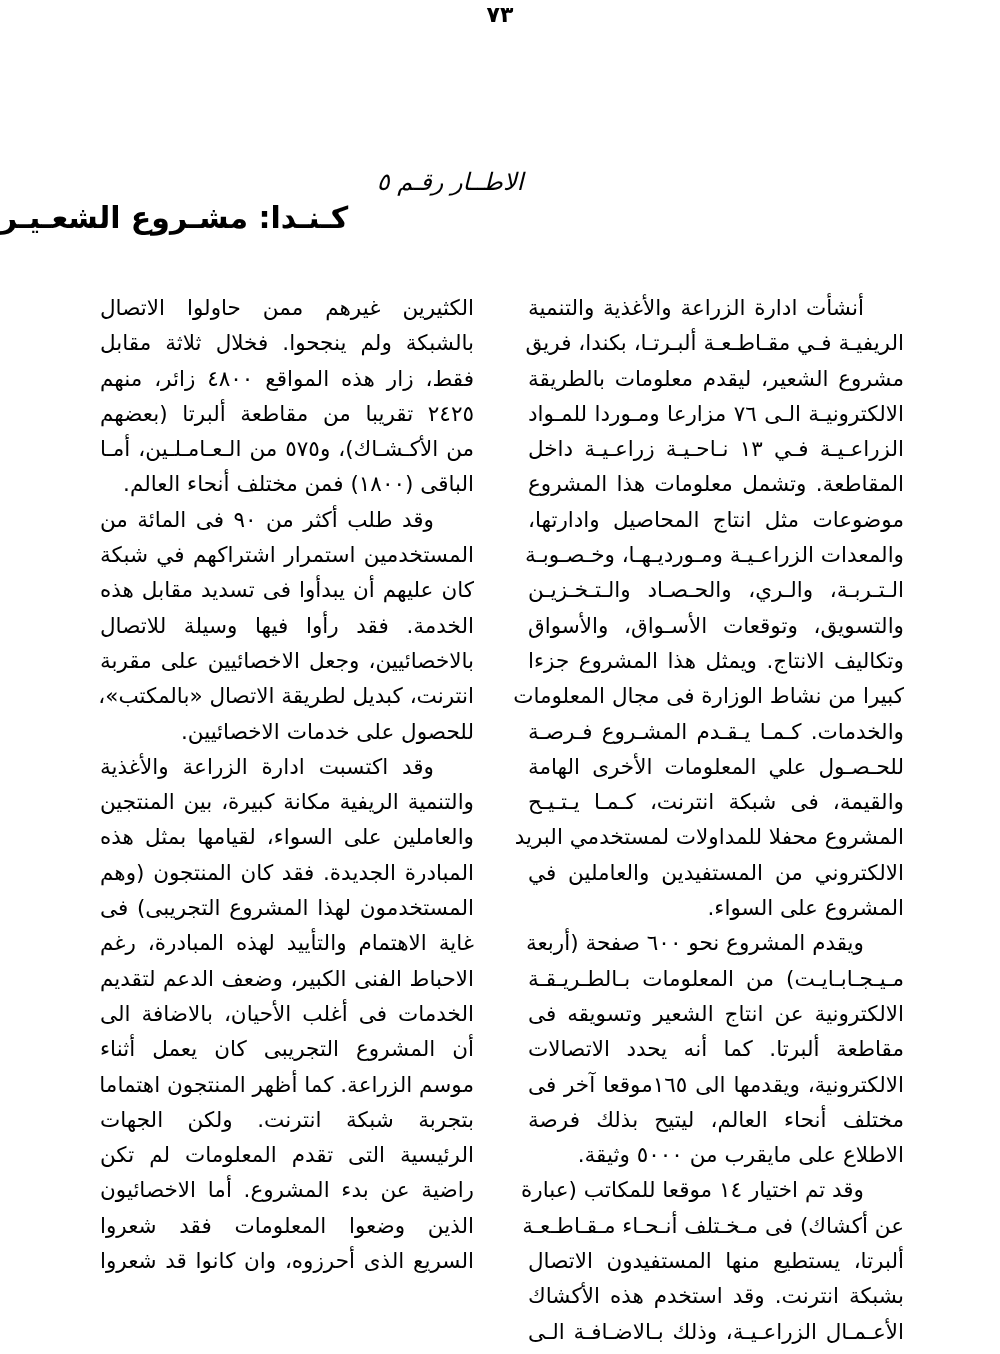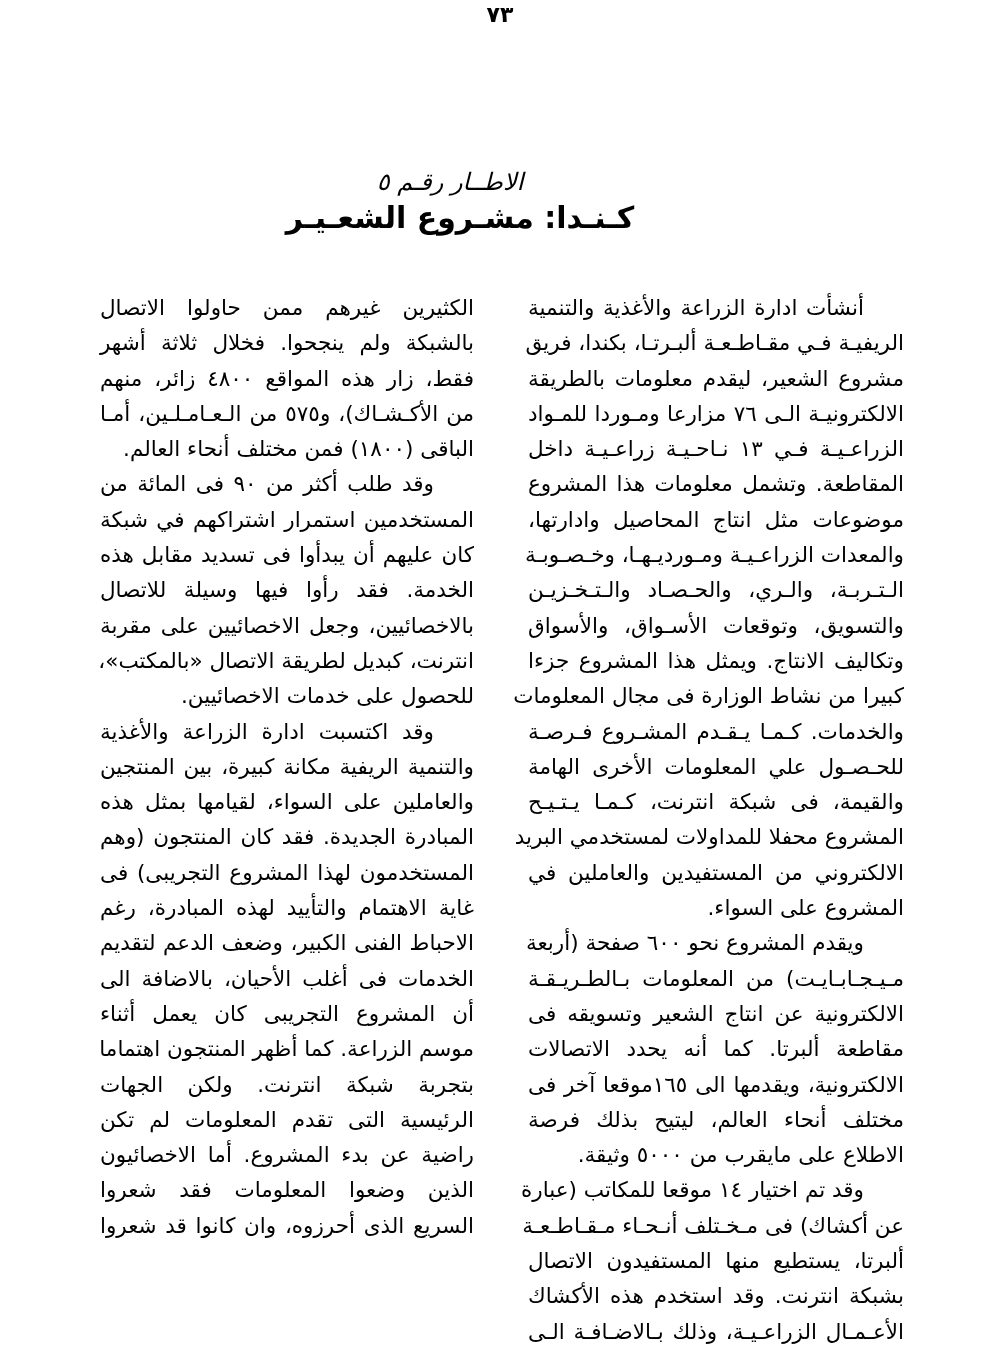--- a/index.html
+++ b/index.html
@@ -9,21 +9,21 @@
     }
     .page-number {
       position: absolute; top: 2px; left: 0; width: 1000px; text-align: center;
       font-size: 22px; font-weight: bold; direction: rtl;
     }
     .box-label {
       position: absolute; top: 168px; left: 0; width: 900px; text-align: center;
       font-size: 24px; font-style: italic; direction: rtl;
     }
     .box-title {
-      position: absolute; top: 200px; left: 0; width: 920px; text-align: center;
+      position: absolute; top: 200px; left: 0; width: 920px; text-align: left;
       font-size: 30px; font-weight: bold; direction: rtl;
     }
     .column {
       position: absolute; top: 290px; direction: rtl;
       font-size: 21.5px; line-height: 35.3px;
     }
     .col-right { left: 528px; width: 376px; }
     .col-left { left: 100px; width: 374px; }
     .line {
       display: block; height: 35.3px; white-space: nowrap;
@@ -66,22 +66,23 @@
     <span class="line">مختلف أنحاء العالم، ليتيح بذلك فرصة</span>
     <span class="line last">الاطلاع على مايقرب من ٥٠٠٠ وثيقة.</span>
     <span class="line indent">وقد تم اختيار ١٤ موقعا للمكاتب (عبارة</span>
     <span class="line">عن أكشاك) فى مـخـتلف أنـحـاء مـقـاطـعـة</span>
     <span class="line">ألبرتا، يستطيع منها المستفيدون الاتصال</span>
     <span class="line">بشبكة انترنت. وقد استخدم هذه الأكشاك</span>
     <span class="line">الأعـمـال الزراعـيـة، وذلك بـالاضـافـة الـى</span>
   </div>
 <div class="column col-left" id="col-left">
     <span class="line">الكثيرين غيرهم ممن حاولوا الاتصال</span>
-    <span class="line">بالشبكة ولم ينجحوا. فخلال ثلاثة أشهر</span>
+    <span class="line">بالشبكة ولم ينجحوا. فخلال ثلاثة مقابل</span>
     <span class="line">فقط، زار هذه المواقع ٤٨٠٠ زائر، منهم</span>
+    <span class="line">٢٤٢٥ تقريبا من مقاطعة ألبرتا (بعضهم</span>
     <span class="line">من الأكـشـاك)، و٥٧٥ من الـعـامـلـين، أمـا</span>
     <span class="line last">الباقى (١٨٠٠) فمن مختلف أنحاء العالم.</span>
     <span class="line indent">وقد طلب أكثر من ٩٠ فى المائة من</span>
     <span class="line">المستخدمين استمرار اشتراكهم في شبكة</span>
     <span class="line">كان عليهم أن يبدأوا فى تسديد مقابل هذه</span>
     <span class="line">الخدمة. فقد رأوا فيها وسيلة للاتصال</span>
     <span class="line">بالاخصائيين، وجعل الاخصائيين على مقربة</span>
     <span class="line">انترنت، كبديل لطريقة الاتصال «بالمكتب»،</span>
     <span class="line last">للحصول على خدمات الاخصائيين.</span>
     <span class="line indent">وقد اكتسبت ادارة الزراعة والأغذية</span>

